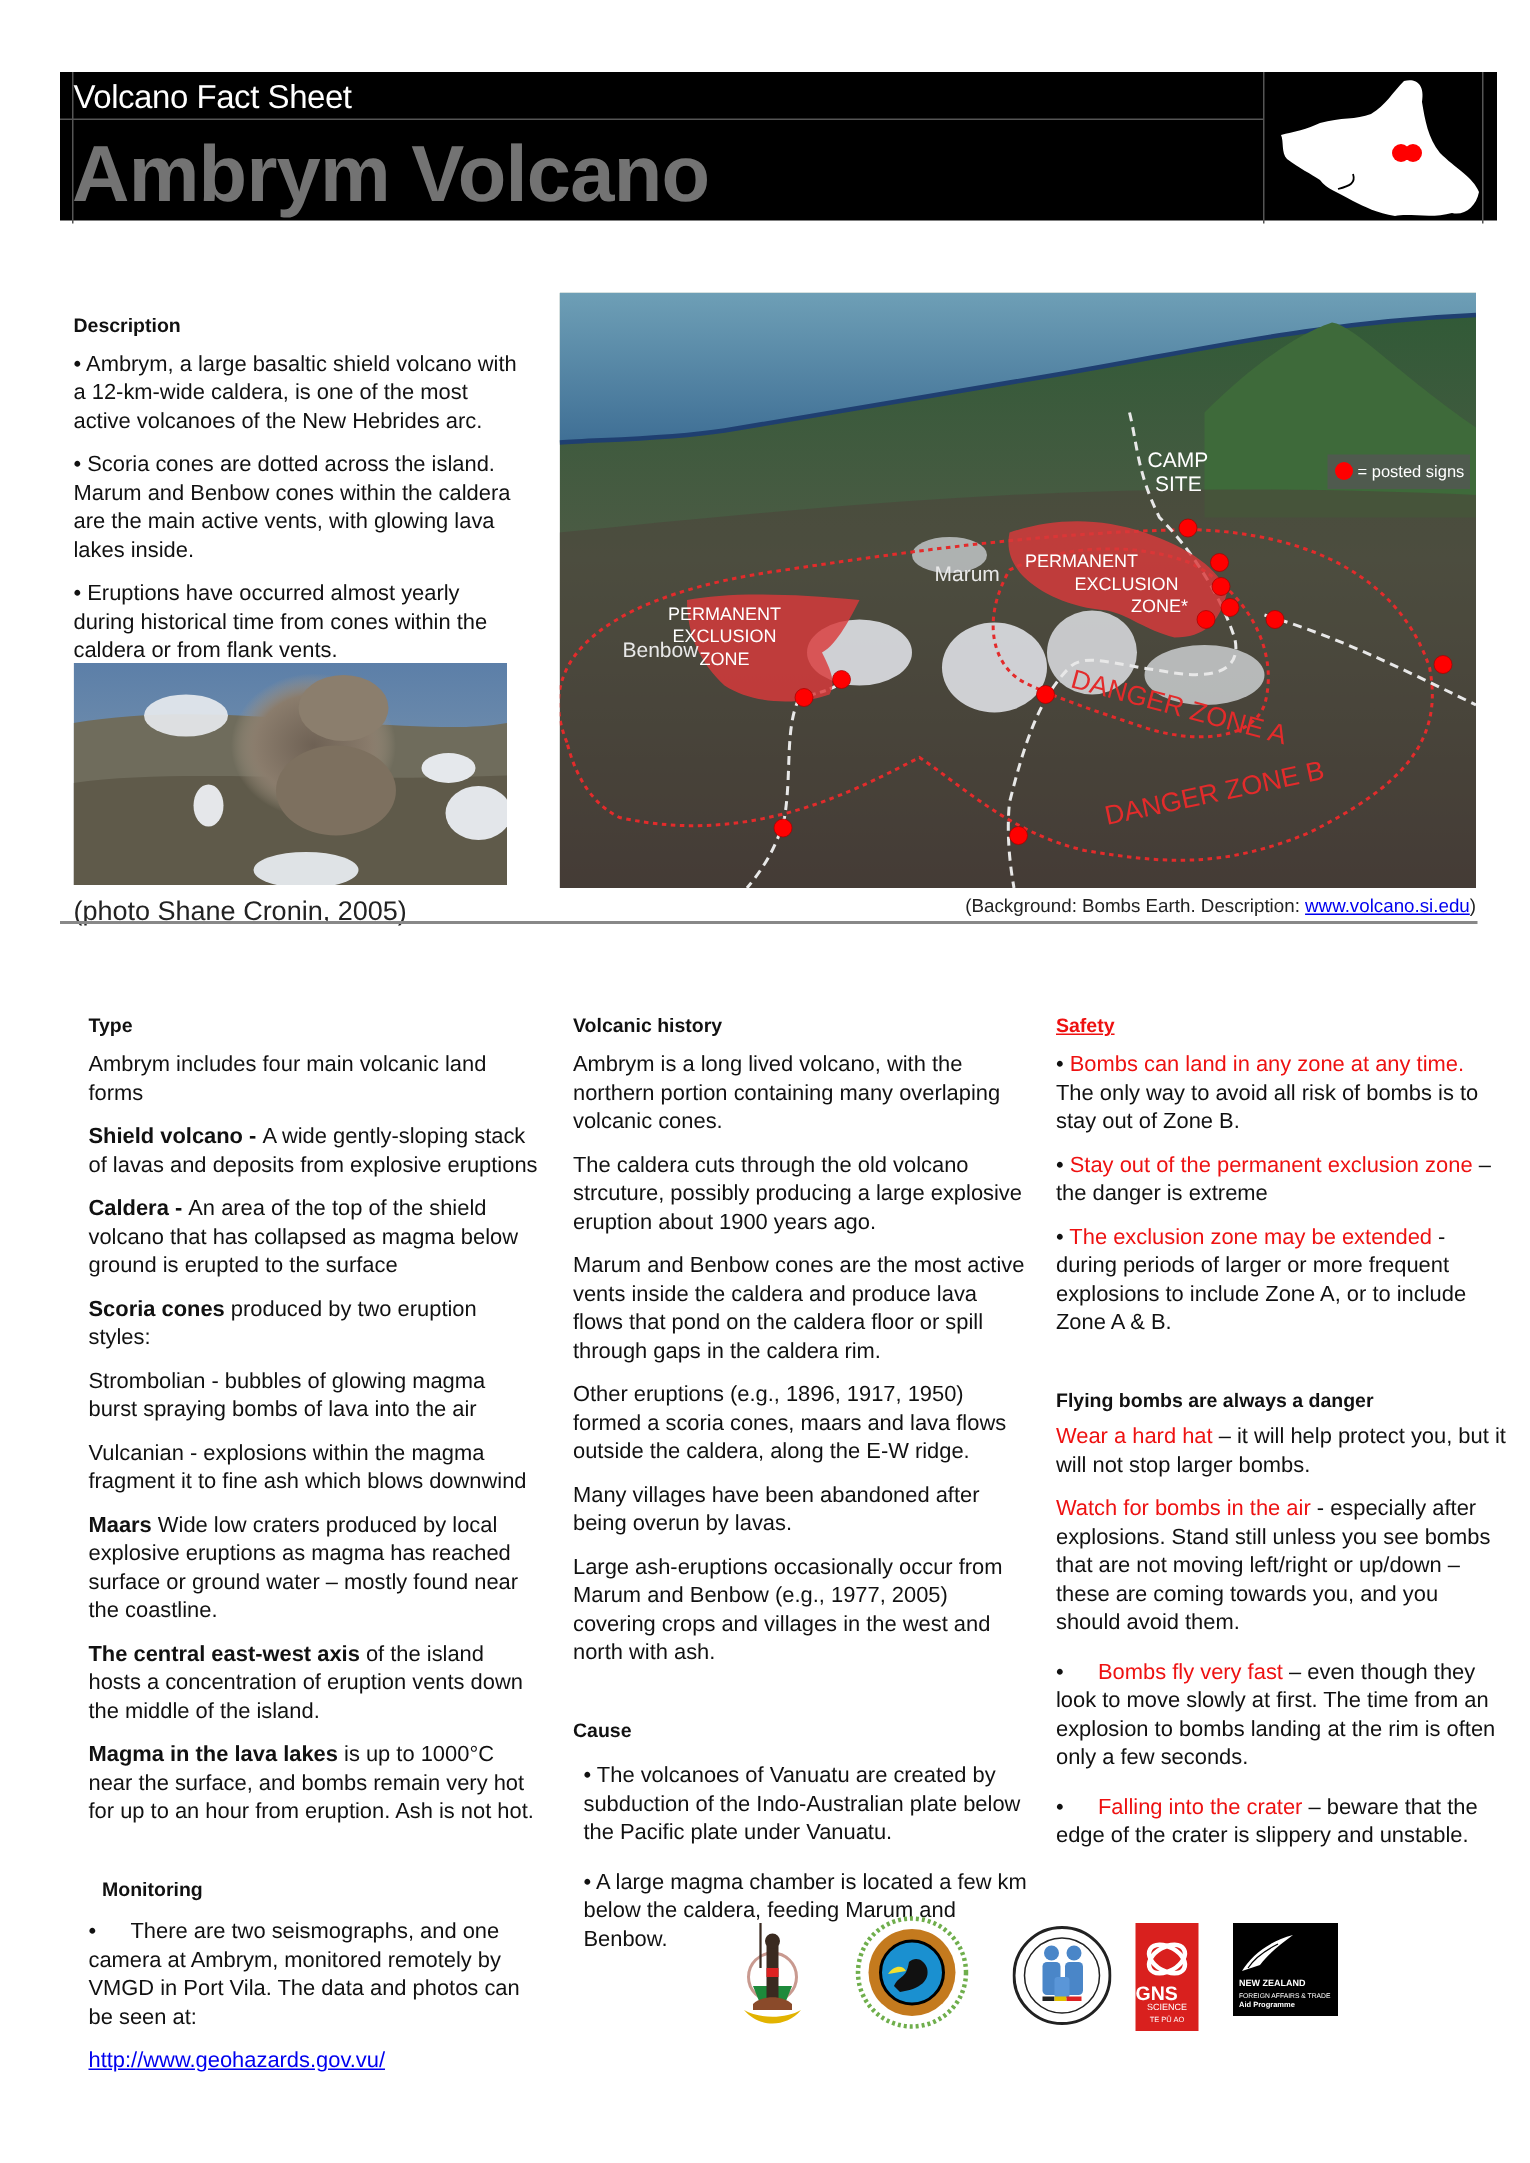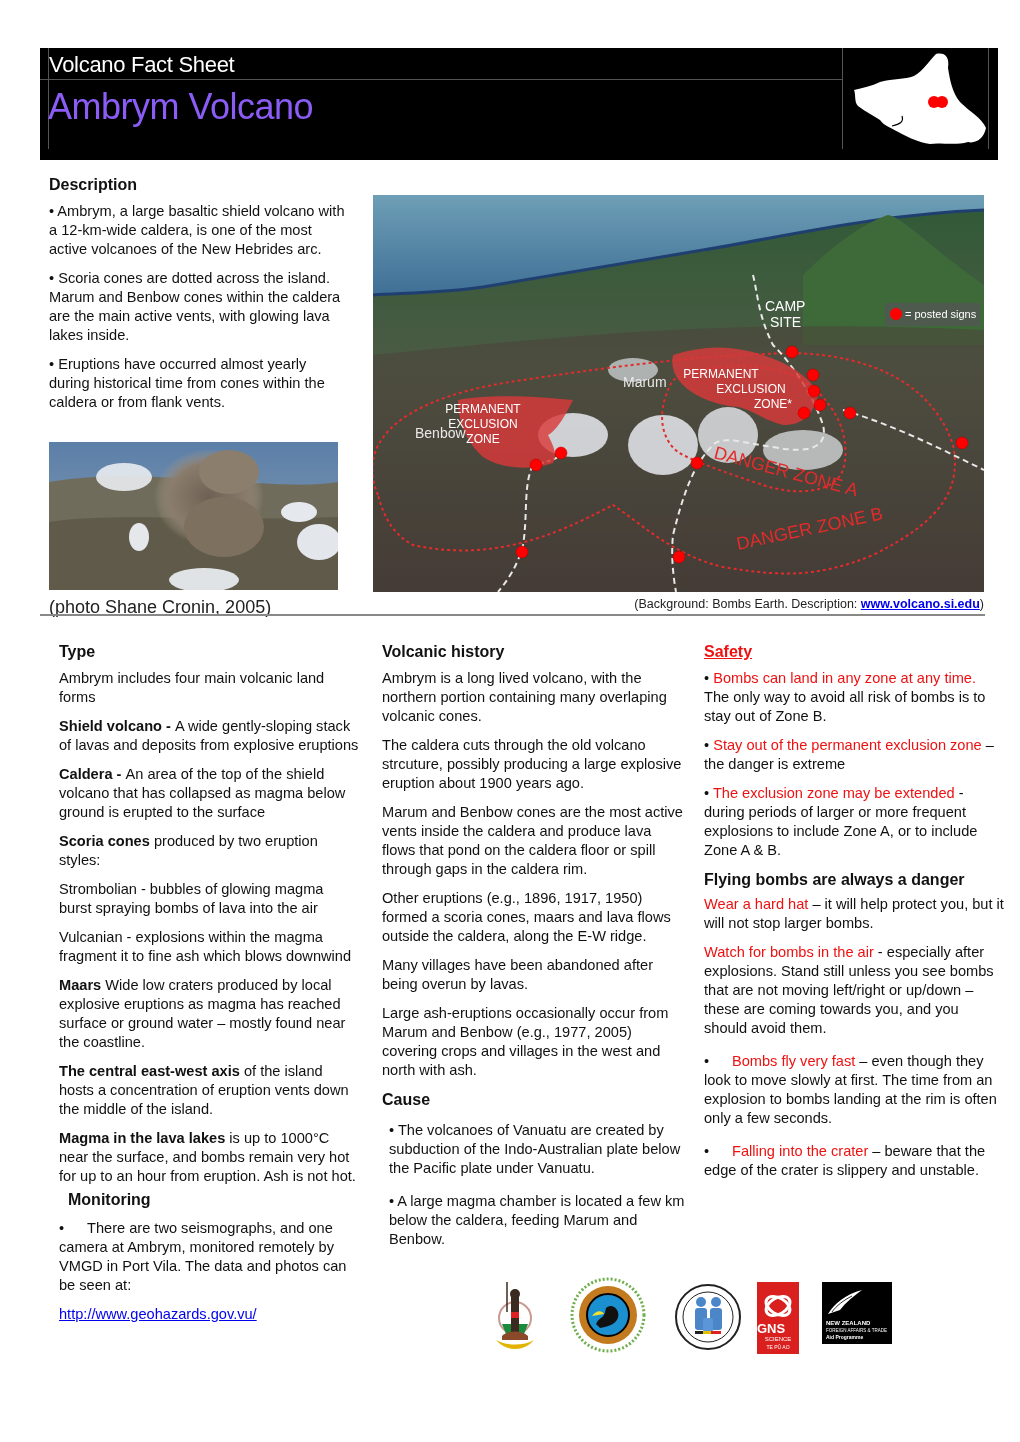--- a/index.html
+++ b/index.html
@@ -1,38 +1,38 @@
 <!DOCTYPE html>
 <html><head>
 <meta charset="utf-8">
 <style>
   html, body { margin: 0; padding: 0; background: #ffffff; }
   body { width: 1020px; height: 1442px; position: relative; overflow: hidden;
          font-family: "Liberation Sans", sans-serif; color: #111; }
   .abs { position: absolute; }
 
   
-  #header { left: 40px; top: 48px; width: 958px; height: 112px; background: #000; text-align: right; }
+  #header { left: 40px; top: 48px; width: 958px; height: 99px; background: #000; text-align: right; }
   #header .hline { position: absolute; left: 0; top: 31px; width: 802px; height: 1px; background: #555; }
   #header .vline-l { position: absolute; left: 8px; top: 0; width: 1px; height: 101px; background: #555; }
   #header .vline-r { position: absolute; left: 802px; top: 0; width: 1px; height: 101px; background: #555; }
   #header .vline-rr { position: absolute; left: 948px; top: 0; width: 1px; height: 101px; background: #555; }
   #header-kicker { position: absolute; left: 9px; top: 4px; color: #fff; font-size: 22px; letter-spacing: -0.3px; }
-  #header-title { position: absolute; left: 8px; top: 38px; color: #8b5cf6; font-size: 36px; font-weight: normal; letter-spacing: -0.5px; }
+  #header-title { position: absolute; left: 8px; top: 38px; color: #737373; font-size: 53px; font-weight: bold; letter-spacing: -0.5px; }
   #island-map { position: absolute; left: 804px; top: 2px; width: 144px; height: 97px; }
 
   
   .txt { font-size: 14.6px; line-height: 19px; }
   .txt p { margin: 0 0 10px 0; }
-  .h { font-weight: bold; font-size: 16px; margin-bottom: 8px; }
+  .h { font-weight: bold; font-size: 13px; margin-bottom: 8px; margin-top: 32px; }
   .red { color: #ee1111; }
   .b { font-weight: bold; }
   .i { }
   a.link { color: #0000ee; text-decoration: underline; }
-  a.link.bold { font-weight: bold; }
+  a.link.bold { font-weight: normal; }
 
   #description { left: 49px; top: 175px; width: 300px; }
   #eruption-photo { left: 49px; top: 442px; width: 289px; height: 148px; overflow: hidden; }
   #hazard-map { left: 373px; top: 195px; width: 611px; height: 397px; overflow: hidden; }
   #caption-left { left: 49px; top: 597px; font-size: 18px; color: #222; }
   #caption-right { left: 600px; top: 597px; width: 384px; text-align: right; font-size: 12.5px; color: #222; }
   #divider { left: 40px; top: 614px; width: 945px; height: 2px; background: #888; }
 
   #col-type { left: 59px; top: 642px; width: 300px; }
   #col-history { left: 382px; top: 642px; width: 305px; }

